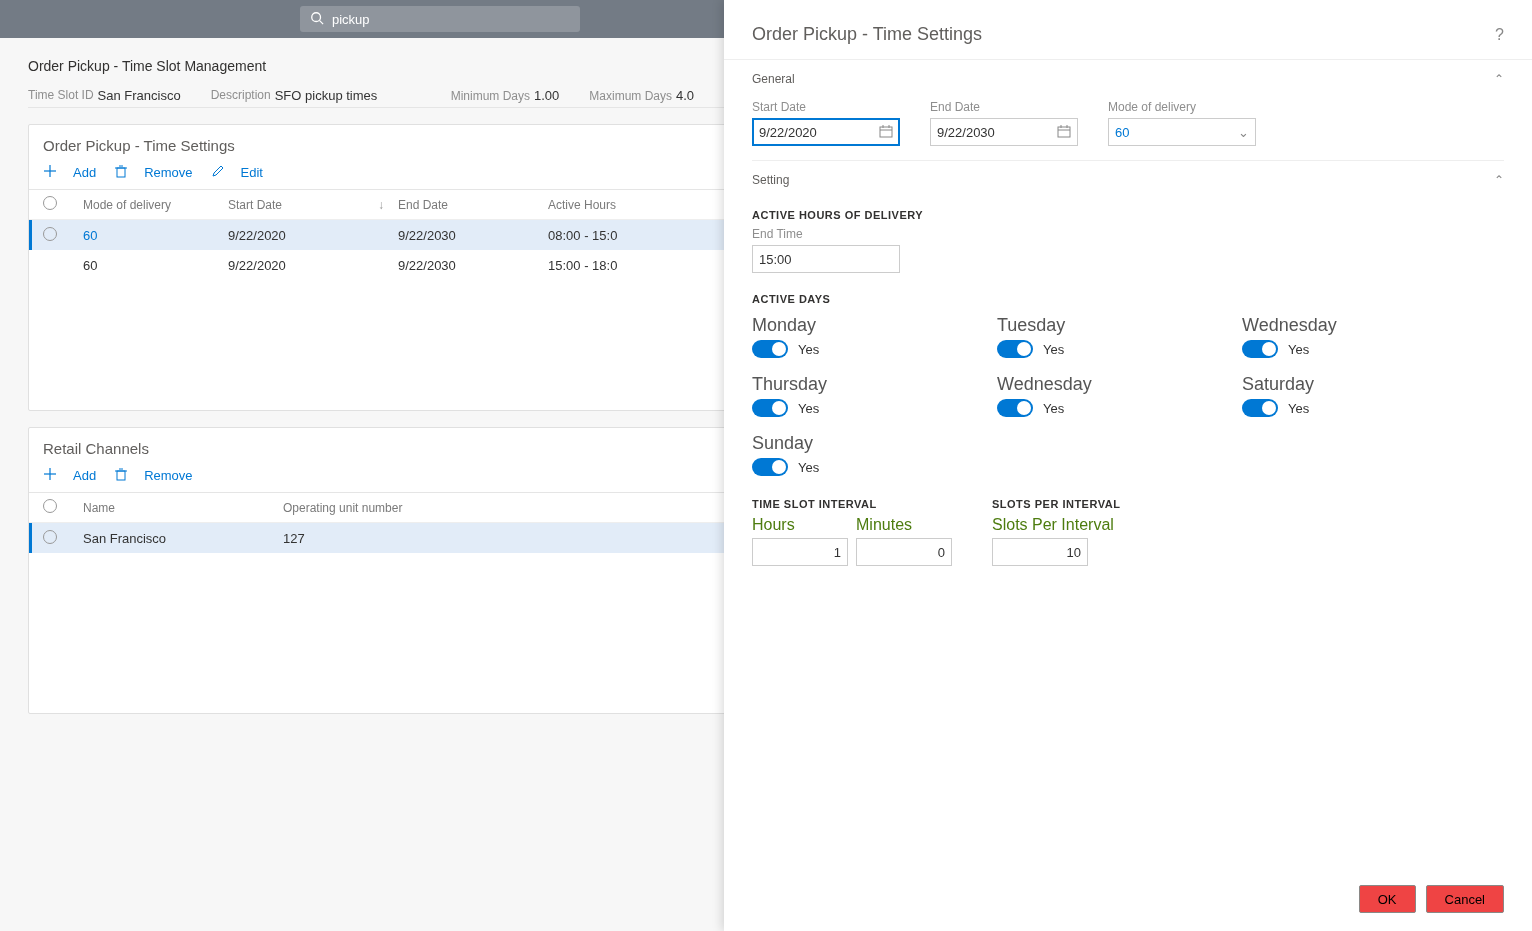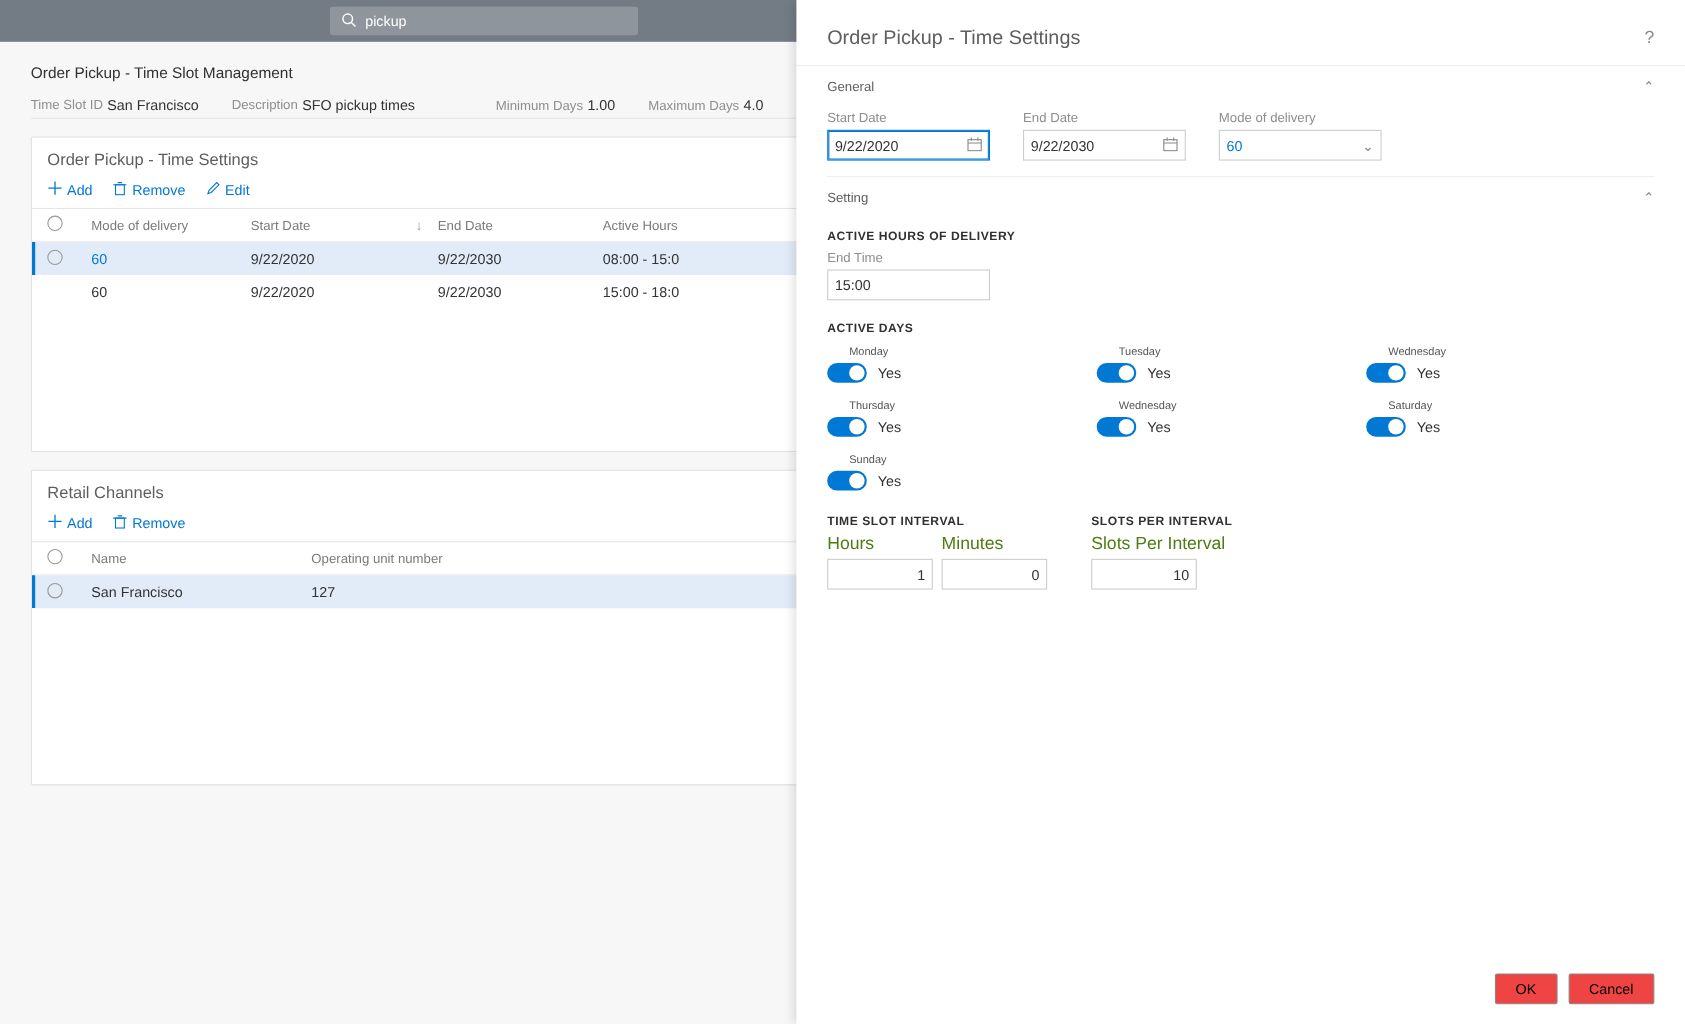--- a/index.html
+++ b/index.html
@@ -17,21 +17,21 @@
   .page-title { font-size: 14px; color: #323130; font-weight: 400; margin-bottom: 14px; }
   .filter-row { display: flex; gap: 30px; border-bottom: 1px solid #e5e5e5; padding-bottom: 4px; }
   .filter-field { display: flex; flex-direction: row; gap: 4px; min-width: 150px; }
   .filter-field.num { min-width: 95px; align-items: flex-end; }
   .filter-label { font-size: 12px; color: #8e8e8e; }
   .filter-value { font-size: 13px; color: #333; }
   
   .card { background: #fff; border: 1px solid #e0e0e0; border-radius: 2px; margin-top: 16px; }
   .card .card-title { font-size: 15px; color: #605e5c; padding: 12px 14px 6px; font-weight: 400; }
   .toolbar { display: flex; gap: 18px; padding: 4px 14px 8px; }
-  .tbtn { color: #0078d4; display: inline-flex; align-items: center; gap: 4px; cursor: pointer; font-size: 13px; }
+  .tbtn { color: #0078d4; display: inline-flex; align-items: center; gap: 16px; cursor: pointer; font-size: 13px; }
   .tbtn svg { width: 14px; height: 14px; }
   
   .grid { border-top: 1px solid #e5e5e5; }
   .grid .head, .grid .row { display: flex; align-items: center; padding: 0 14px; height: 30px; }
   .grid .head { color: #7a7a7a; font-size: 12px; border-bottom: 1px solid #eee; }
   .grid .row { font-size: 13px; color: #333; }
   .grid .row.selected { background: #e2ecf8; box-shadow: inset 3px 0 0 #0078d4; }
   .c-radio { width: 40px; }
   .radio-circle { width: 14px; height: 14px; border: 1.5px solid #999; border-radius: 50%; display: inline-block; }
   .c-mode { width: 145px; }
@@ -60,21 +60,21 @@
   .input.focus { border-color:#0078d4; box-shadow:0 0 0 1px #0078d4 inset;}
   .input .cal, .input .dd { margin-left:auto; color:#888; }
   .input .txt { flex:1;}
   .num-input { text-align:right; }
   
   .subhead { font-size:11px; font-weight:700; letter-spacing:0.5px; color:#323130; padding:14px 0 6px; }
   .hrow { display:flex; gap:30px; padding-bottom:6px;}
   
   .days { display:grid; grid-template-columns: repeat(3, 245px); row-gap:16px; padding:4px 0 8px;}
   .day  { display:flex; flex-direction:column; gap:4px;}
-  .day-name { font-size:10px; color:#555;margin-left:20px;}
+  .day-name { font-size:18px; color:#555;}
   .day-row { display:flex; align-items:center; gap:10px;}
   .toggle { width:36px; height:18px; background:#0078d4; border-radius:10px; position:relative; }
   .toggle:after { content:''; position:absolute; right:2px; top:2px; width:14px; height:14px; background:#fff; border-radius:50%; }
   .yes { font-size:13px; color:#333;}
   
   .interval-row { display:flex; gap:40px; }
   .interval-col .subhead { padding-top:14px;}
   .split-inputs { display:flex; gap:8px;}
   .minilabel { font-size:16px; color:#4d7c0f; display:block; margin-bottom:4px;}
   .minifield { display:flex; flex-direction:column;}

